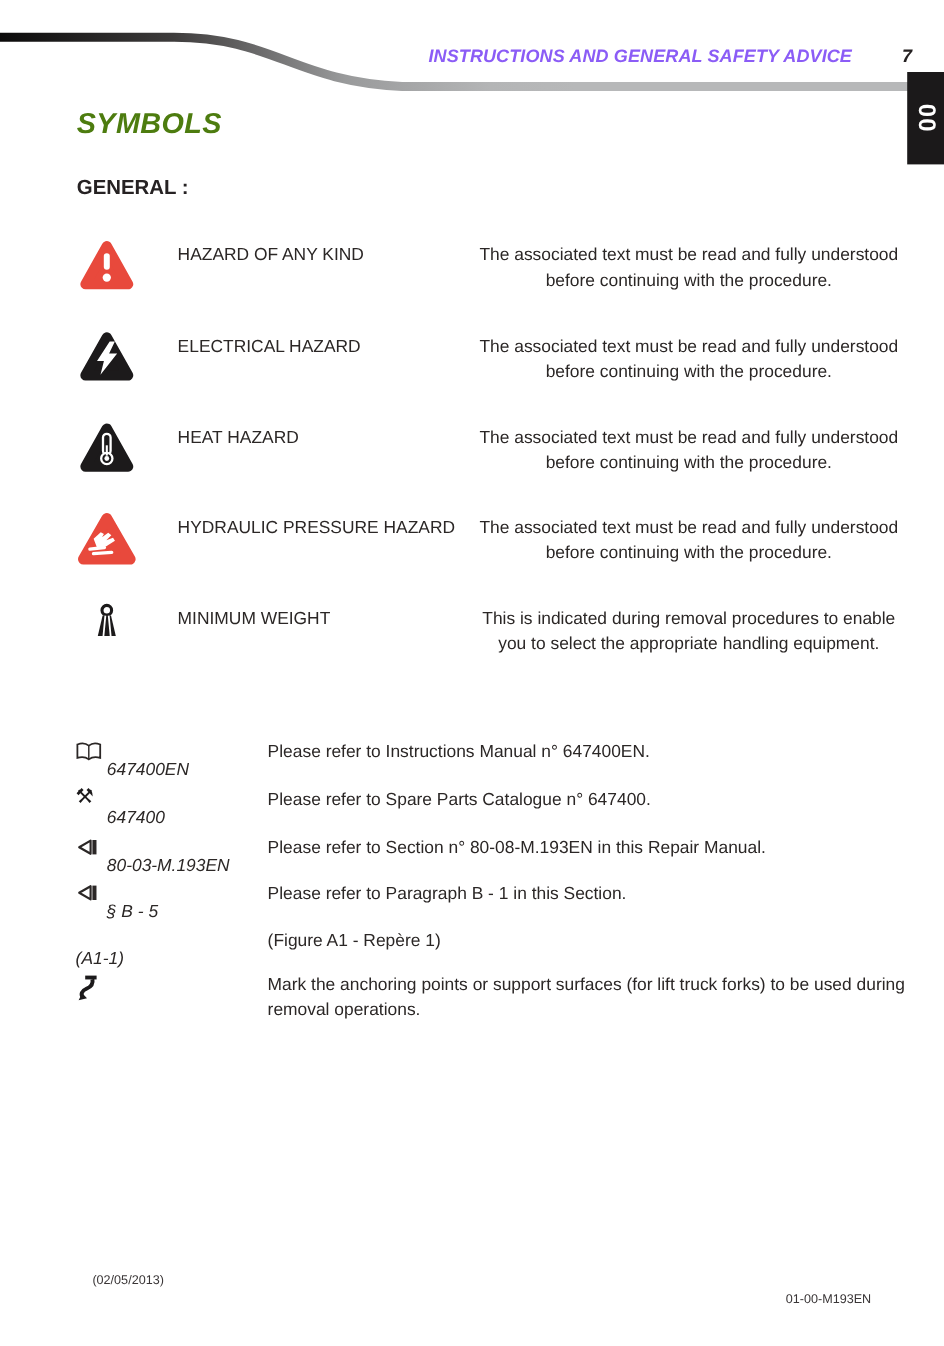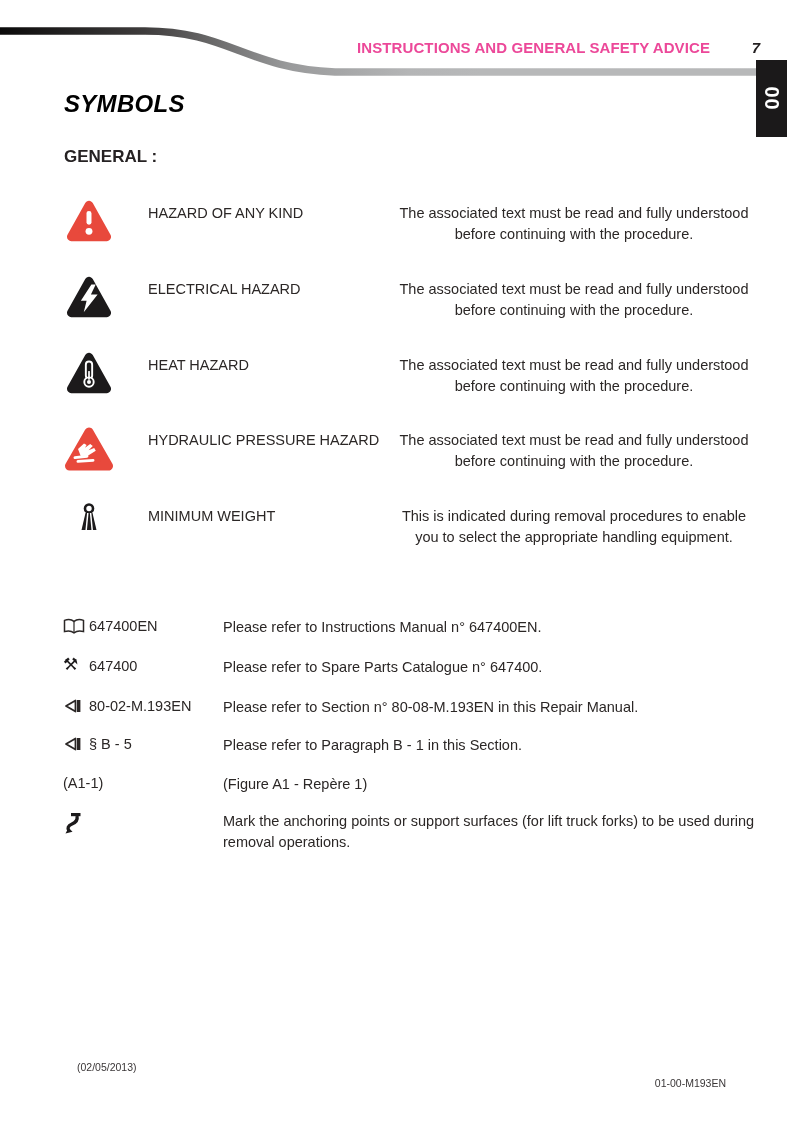--- a/index.html
+++ b/index.html
@@ -3,40 +3,40 @@
 <meta charset="utf-8">
 <style>
   html,body { margin:0; padding:0; }
   body {
     width:787px; height:1122px; position:relative; background:#ffffff;
     font-family:"Liberation Sans", sans-serif; color:#2b2726; overflow:hidden;
   }
   .swoosh { position:absolute; top:0; left:0; }
   .hdr-title {
     position:absolute; top:39px; right:77px; font-size:15px; font-weight:bold;
-    letter-spacing:0.1px; white-space:nowrap; color:#ec4899;
+    font-style:italic; letter-spacing:0.1px; white-space:nowrap; color:#8b5cf6;
   }
   .hdr-page { position:absolute; top:39px; right:27px; font-size:15px; font-weight:bold; font-style:italic; color:#242021; }
   .tab {
     position:absolute; top:60px; right:0; width:31px; height:77px; background:#1b191a;
     display:flex; align-items:center; justify-content:center;
   }
   .tab span { color:#fff; font-weight:bold; font-size:20px; transform:rotate(90deg); letter-spacing:1px; }
 
-  .page-title { position:absolute; top:90px; left:64px; font-size:24px; font-weight:bold; font-style:italic; color:#000000; letter-spacing:0.3px; }
+  .page-title { position:absolute; top:90px; left:64px; font-size:24px; font-weight:bold; font-style:italic; color:#4d7c0f; letter-spacing:0.3px; }
   .section-heading { position:absolute; top:147px; left:64px; font-size:17px; font-weight:bold; color:#262223; }
 
   .sym-row { position:absolute; left:63px; width:700px; height:72px; }
   .sym-icon { position:absolute; left:0; top:0; width:52px; text-align:center; }
   .sym-label { position:absolute; left:85px; top:8px; font-size:14.5px; color:#2b2726; }
   .sym-desc  { position:absolute; left:333px; top:6px; width:356px; font-size:14.5px; line-height:21px; color:#2b2726;text-align:center; }
 
   .ref-row  { position:absolute; left:63px; width:700px; }
   .ref-icon { position:absolute; left:0; top:0; width:24px; }
-  .ref-code { position:absolute; left:26px; top:2px; font-size:14.5px; white-space:nowrap; }
+  .ref-code { position:absolute; left:26px; top:18px; font-size:14.5px; white-space:nowrap;font-style:italic; }
   .ref-code.no-icon { left:0; }
   .ref-desc { position:absolute; left:144px; top:1px; width:548px; font-size:14.5px; line-height:21px;margin-left:16px; }
 
   .tools-glyph { font-family:"DejaVu Sans", sans-serif; font-size:17px; line-height:1; color:#1c1a1b; }
 
   .footer-date { position:absolute; top:1061px; left:77px; font-size:10.5px; color:#3a3637; }
   .footer-code { position:absolute; top:1077px; right:61px; font-size:10.5px; color:#3a3637; }
 </style>
 </head>
 <body>
@@ -144,21 +144,21 @@
   <span class="ref-desc">Please refer to Spare Parts Catalogue n° 647400.</span>
 </div>
 
 <div class="ref-row" style="top:696px">
   <span class="ref-icon" style="top:2px">
     <svg width="19" height="16" viewBox="0 0 19 16">
       <polygon points="12.5,2.5 12.5,13.5 3,8" fill="none" stroke="#2b2726" stroke-width="1.8" stroke-linejoin="round"></polygon>
       <rect x="14" y="2" width="3.4" height="12" fill="#2b2726"></rect>
     </svg>
   </span>
-  <span class="ref-code">80-02-M.193EN</span>
+  <span class="ref-code">80-03-M.193EN</span>
   <span class="ref-desc">Please refer to Section n° 80-08-M.193EN in this Repair Manual.</span>
 </div>
 
 <div class="ref-row" style="top:734px">
   <span class="ref-icon" style="top:2px">
     <svg width="19" height="16" viewBox="0 0 19 16">
       <polygon points="12.5,2.5 12.5,13.5 3,8" fill="none" stroke="#2b2726" stroke-width="1.8" stroke-linejoin="round"></polygon>
       <rect x="14" y="2" width="3.4" height="12" fill="#2b2726"></rect>
     </svg>
   </span>

